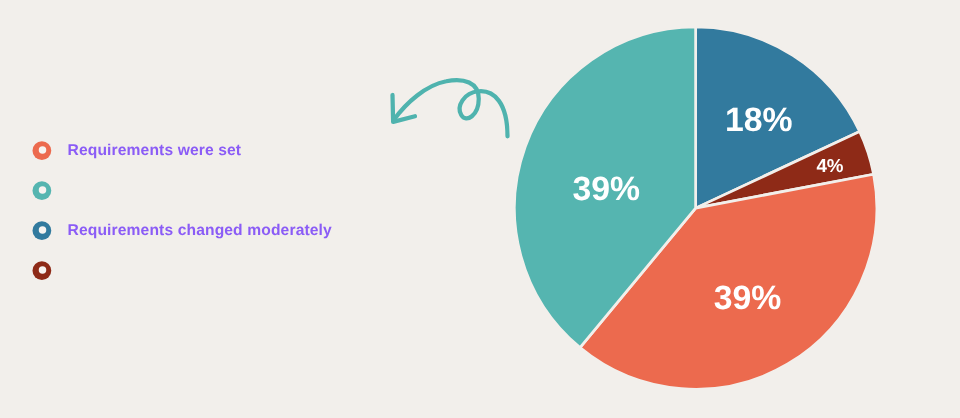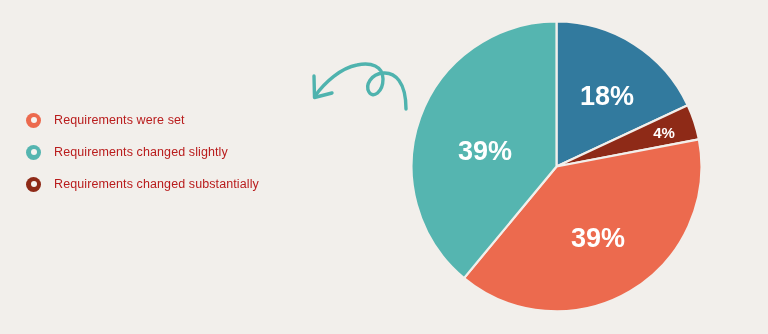--- a/index.html
+++ b/index.html
@@ -50,22 +50,22 @@
     width: 6px;
     height: 6px;
     margin-left: -3px;
     margin-top: -3px;
     border-radius: 50%;
     background: #f6f3f0;
   }
   .legend-label {
     margin-left: 13px;
     font-size: 12.5px;
-    font-weight: normal;
-    color: #b91c1c;
+    font-weight: bold;
+    color: #8b5cf6;
     letter-spacing: 0.1px;
     white-space: nowrap;
   }
 
   
   .pie-wrap {
     position: absolute;
     left: 411px;
     top: 21px;
     width: 291px;
@@ -97,27 +97,29 @@
 
   <div class="legend">
 
     <div class="legend-item">
       <span class="legend-marker" style="background:#ec6a4e"></span>
       <span class="legend-label">Requirements were set</span>
     </div>
 
     <div class="legend-item">
       <span class="legend-marker" style="background:#55b5b0"></span>
-      <span class="legend-label">Requirements changed slightly</span>
     </div>
 
+    <div class="legend-item">
+      <span class="legend-marker" style="background:#327a9e"></span>
+      <span class="legend-label">Requirements changed moderately</span>
+    </div>
 
     <div class="legend-item">
       <span class="legend-marker" style="background:#8e2a17"></span>
-      <span class="legend-label">Requirements changed substantially</span>
     </div>
 
   </div>
 
   <div class="arrow-deco">
     <svg width="115" height="62" viewBox="0 0 115 62" fill="none" xmlns="http://www.w3.org/2000/svg">
       <path d="M103 57 C103 30, 92 20, 80 21 C68 22, 62 33, 66 40 C70 47, 80 40, 80 27 C80 14, 68 10, 54 13 C38 16, 22 30, 12 44" stroke="#4fb3ae" stroke-width="3.4" stroke-linecap="round" fill="none"></path>
       <path d="M11 24 L11.5 45.5 L29 41" stroke="#4fb3ae" stroke-width="3.4" stroke-linecap="round" stroke-linejoin="round" fill="none"></path>
     </svg>
   </div>

